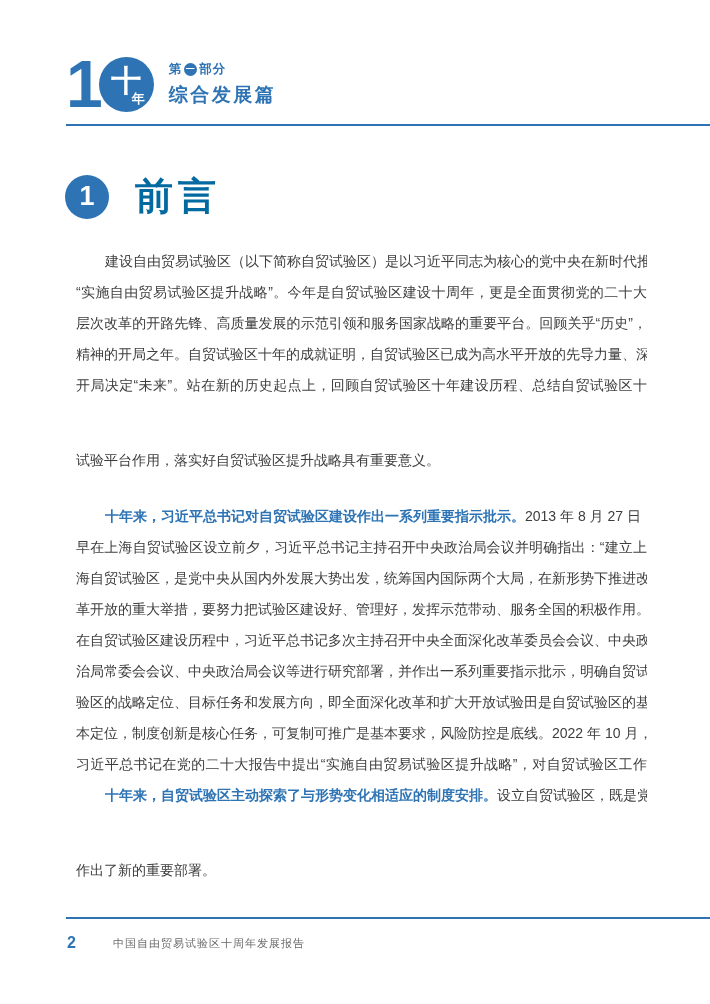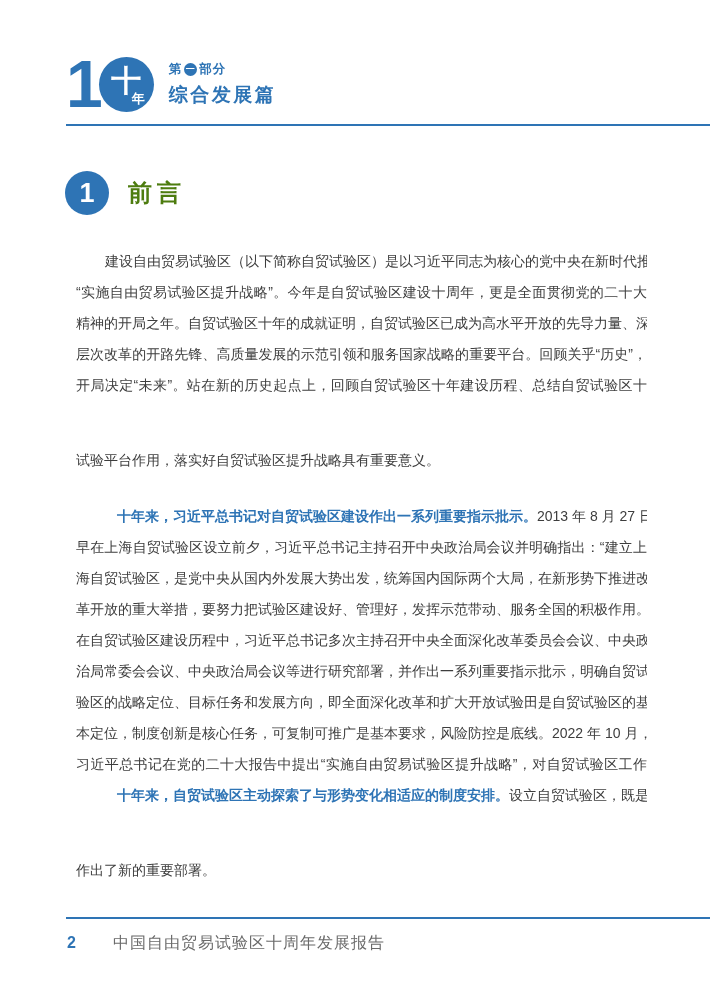--- a/index.html
+++ b/index.html
@@ -22,35 +22,35 @@
   .part-dot { width:13px; height:13px; border-radius:50%; background:#2E74B5; color:#fff; font-size:9px; line-height:13px;
               display:flex; align-items:center; justify-content:center; margin:0 2px; }
   .part-title { margin-top:4px; font-size:19px; font-weight:700; color:#2E74B5; letter-spacing:2.5px; }
 
   .header-rule { position:absolute; top:124px; left:66px; right:0; height:2px; background:#2E74B5; }
 
   
   .section-head { position:absolute; top:171px; left:65px; display:flex; align-items:center; }
   .section-num { width:44px; height:44px; border-radius:50%; background:#2E74B5; color:#fff; font-size:27px; font-weight:700;
                  display:flex; align-items:center; justify-content:center; }
-  .section-title { font-size:24px; font-weight:700; color:#4d7c0f; letter-spacing:5px; margin-left:19px; }
+  .section-title { font-size:38px; font-weight:700; color:#0369a1; letter-spacing:5px; margin-left:26px; }
 
   
   .body-text { position:absolute; top:246px; left:76px; width:571px; color:#3D3D3D; font-size:14px; }
   .line { height:31px; line-height:31px; text-align:justify; text-align-last:justify; overflow:hidden; white-space:nowrap; }
   .line.last { text-align-last:left;margin-top:44px; }
   .line.indent { padding-left:29px; }
   .para-gap { height:25px; }
-  .lead { color:#2E74B5; font-weight:700;margin-left:12px; }
+  .lead { color:#2E74B5; font-weight:700; }
 
   
   .footer-rule { position:absolute; top:917px; left:66px; right:0; height:2px; background:#2E74B5; }
   .footer-row { position:absolute; top:930px; left:67px; display:flex; align-items:center; height:26px; }
   .footer-page { color:#2E74B5; font-weight:700; font-size:16px; }
-  .footer-title { margin-left:37px; color:#6A6A6A; font-size:16px; letter-spacing:1px; }
+  .footer-title { margin-left:37px; color:#6A6A6A; font-size:11px; letter-spacing:1px; }
 </style>
 </head>
 <body>
 
 <div class="page">
 
   <div class="logo-row">
     <div class="logo-mark">
       <span class="logo-one">1</span>
       <span class="logo-circle">
@@ -71,22 +71,22 @@
   <div class="header-rule"></div>
 
   <div class="section-head">
     <div class="section-num">1</div>
     <div class="section-title">前言</div>
   </div>
 
   <div class="body-text">
     <div class="line indent">建设自由贸易试验区（以下简称自贸试验区）是以习近平同志为核心的党中央在新时代推</div>
     <div class="line">“实施自由贸易试验区提升战略”。今年是自贸试验区建设十周年，更是全面贯彻党的二十大</div>
+    <div class="line">层次改革的开路先锋、高质量发展的示范引领和服务国家战略的重要平台。回顾关乎“历史”，</div>
     <div class="line">精神的开局之年。自贸试验区十年的成就证明，自贸试验区已成为高水平开放的先导力量、深</div>
-    <div class="line">层次改革的开路先锋、高质量发展的示范引领和服务国家战略的重要平台。回顾关乎“历史”，</div>
     <div class="line">开局决定“未来”。站在新的历史起点上，回顾自贸试验区十年建设历程、总结自贸试验区十</div>
     <div class="line last">试验平台作用，落实好自贸试验区提升战略具有重要意义。</div>
 
     <div class="para-gap"></div>
 
     <div class="line indent">
       <span class="lead">十年来，习近平总书记对自贸试验区建设作出一系列重要指示批示。</span><span>2013 年 8 月 27 日，</span>
     </div>
     <div class="line">早在上海自贸试验区设立前夕，习近平总书记主持召开中央政治局会议并明确指出：“建立上</div>
     <div class="line">海自贸试验区，是党中央从国内外发展大势出发，统筹国内国际两个大局，在新形势下推进改</div>

